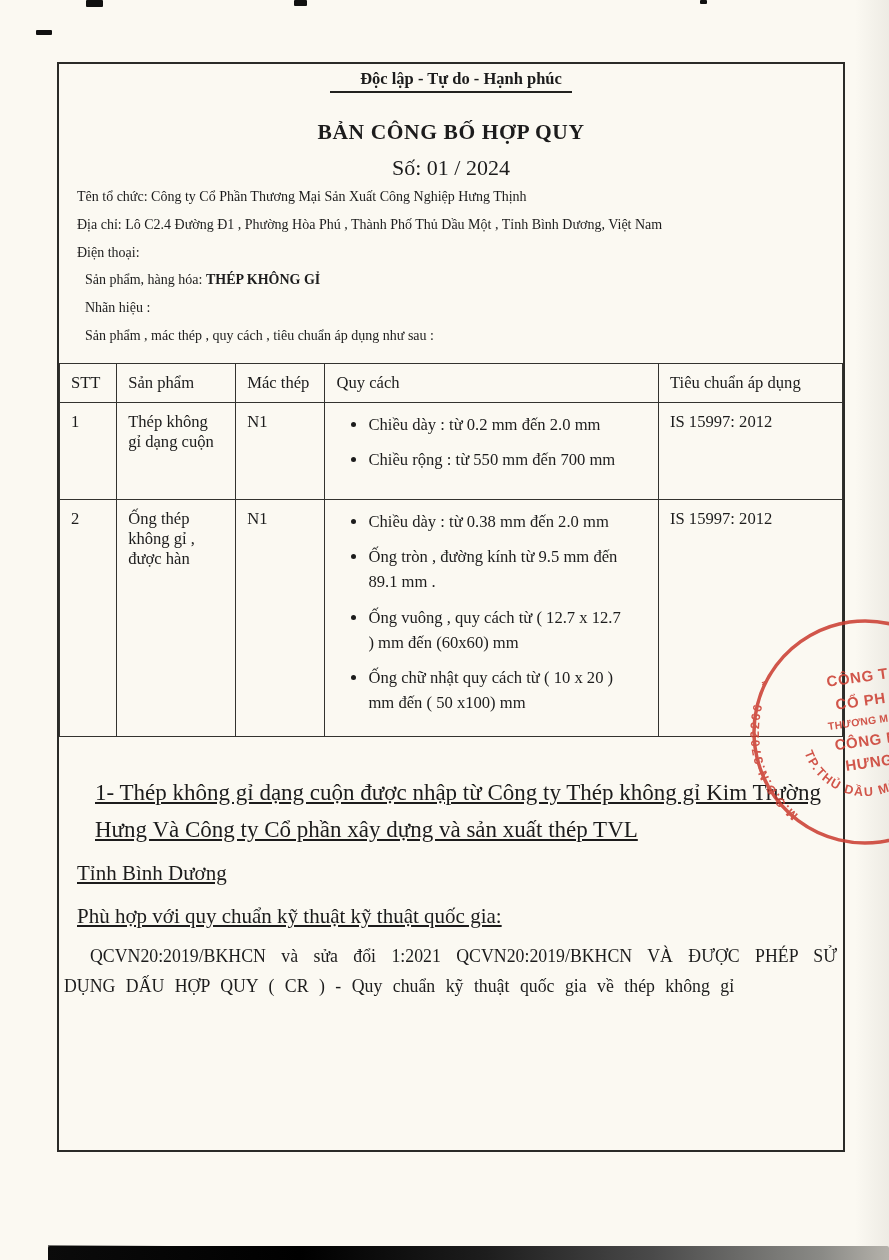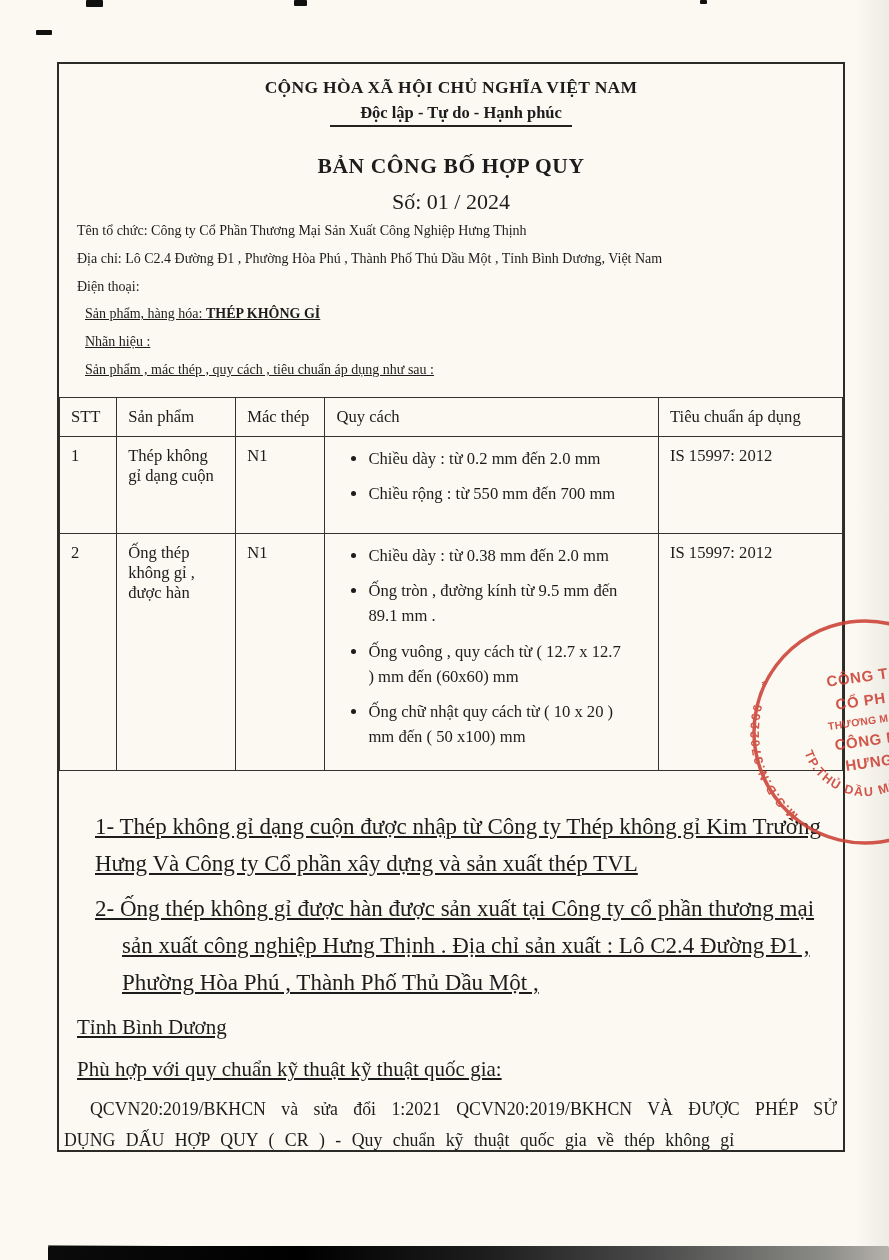--- a/index.html
+++ b/index.html
@@ -69,21 +69,21 @@
   .doc-number {
     margin-top: 10px;
     text-align: center;
     font-size: 22px;
   }
   .para {
     font-size: 14px;
     line-height: 1.63;
     margin: 5px 20px 5px 18px;
   }
-  .para.indent { margin-left: 26px; text-decoration: underline; }
+  .para.indent { margin-left: 26px; }
   .para b { font-weight: bold; }
 
   table.products {
     width: 100%;
     border-collapse: collapse;
     margin-top: 15px;
     font-size: 16.6px;
   }
   table.products th, table.products td {
     border: 1.6px solid #33332f;
@@ -170,21 +170,20 @@
 <div class="page">
 
   <div class="artifact a1"></div>
   <div class="artifact a2"></div>
   <div class="artifact a3"></div>
   <div class="artifact a4"></div>
   <div class="edge-shade"></div>
 
   <div class="doc-border">
 
-    <div class="nat-title">CỘNG HÒA XÃ HỘI CHỦ NGHĨA VIỆT NAM</div>
     <div class="motto-wrap">
       <span class="motto">Độc lập - Tự do - Hạnh phúc</span>
     </div>
 
     <div class="doc-title">BẢN CÔNG BỐ HỢP QUY</div>
     <div class="doc-number">Số: 01 / 2024</div>
 
     <p class="para">Tên tổ chức: Công ty Cổ Phần Thương Mại Sản Xuất Công Nghiệp Hưng Thịnh</p>
     <p class="para">Địa chỉ: Lô C2.4 Đường Đ1 , Phường Hòa Phú , Thành Phố Thủ Dầu Một , Tỉnh Bình Dương, Việt Nam</p>
     <p class="para">Điện thoại:</p>
@@ -227,21 +226,20 @@
               <li>Ống chữ nhật quy cách từ ( 10 x 20 ) mm đến ( 50 x100) mm</li>
             </ul>
           </td>
           <td class="c-tc">IS 15997: 2012</td>
         </tr>
       </tbody>
     </table>
 
     <div class="notes">
       <p class="note">1- Thép không gỉ dạng cuộn được nhập từ Công ty Thép không gỉ Kim Trường Hưng Và Công ty Cổ phần xây dựng và sản xuất thép TVL</p>
-      <p class="note hang">2- Ống thép không gỉ được hàn được sản xuất tại Công ty cổ phần thương mại sản xuất công nghiệp Hưng Thịnh . Địa chỉ sản xuất : Lô C2.4 Đường Đ1 , Phường Hòa Phú , Thành Phố Thủ Dầu Một ,</p>
       <p class="plain">Tỉnh Bình Dương</p>
       <p class="plain conform">Phù hợp với quy chuẩn kỹ thuật kỹ thuật quốc gia:</p>
       <p class="qcvn">QCVN20:2019/BKHCN và sửa đổi 1:2021 QCVN20:2019/BKHCN VÀ ĐƯỢC PHÉP SỬ DỤNG DẤU HỢP QUY ( CR ) -  Quy chuẩn kỹ thuật quốc gia về thép không gỉ</p>
     </div>
 
   </div>
 
   <div class="stamp">
     <svg width="240" height="240" viewBox="0 0 240 240">
       <defs>

